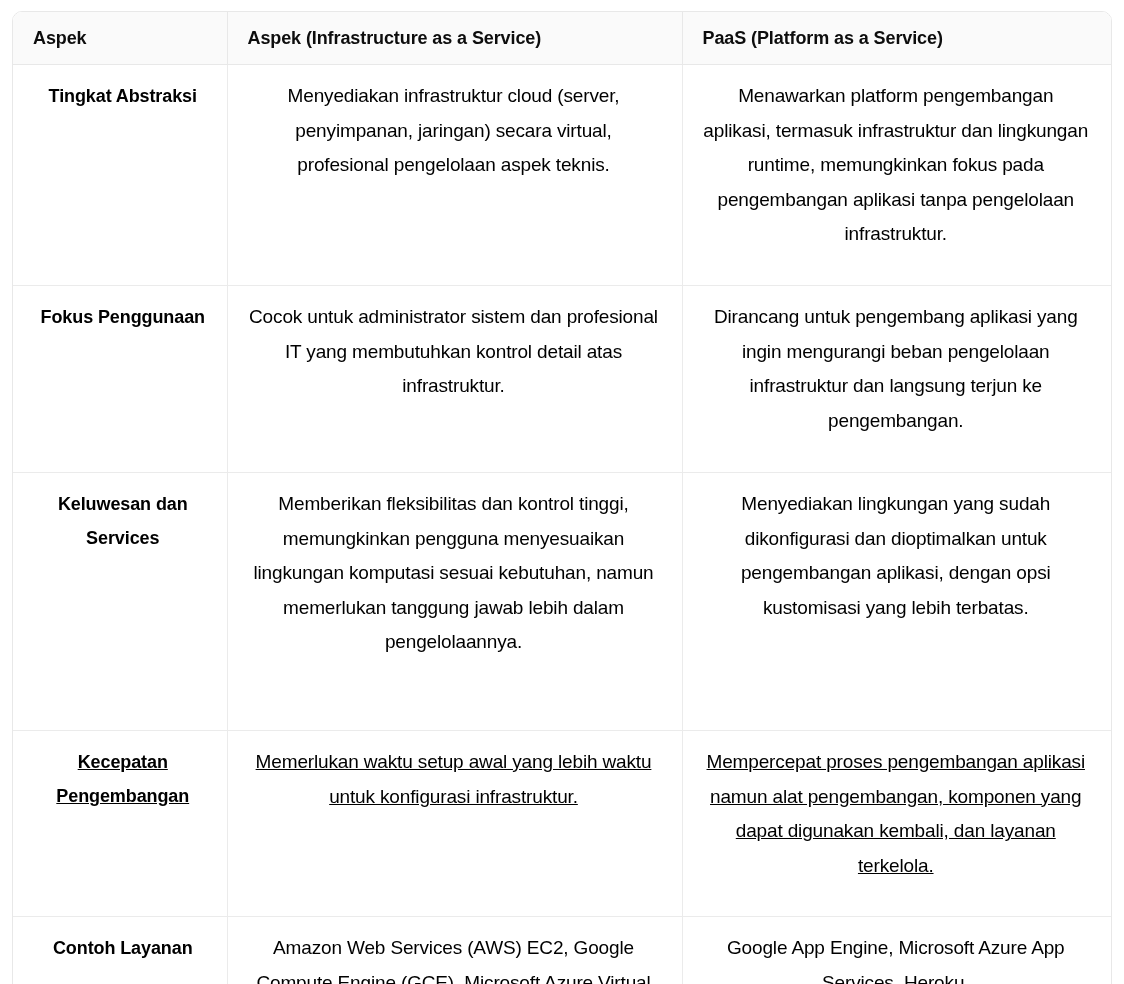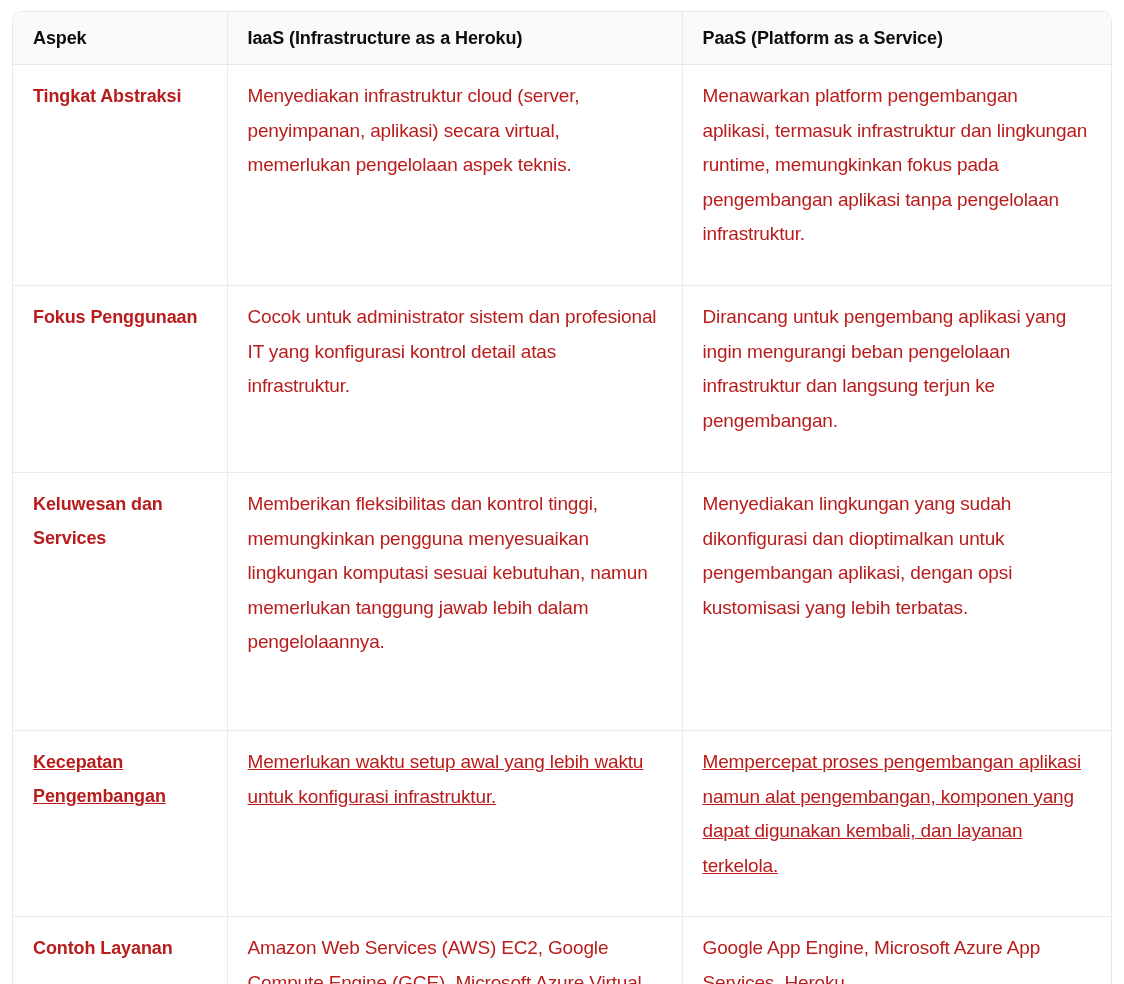--- a/index.html
+++ b/index.html
@@ -57,26 +57,27 @@
     border-right: 1px solid #e8e8e8;
     border-bottom: 1px solid #e8e8e8;
     vertical-align: middle;
     letter-spacing: -0.1px;
   }
   thead th:last-child { border-right: none; margin-left: 45px; }
 
   tbody td {
     font-size: 19px;
     line-height: 1.82;
-    color: #b91c1c;
+    color: #000000;
     padding: 14px 22px 14px 20px;
     border-right: 1px solid #ebebeb;
     border-bottom: 1px solid #ebebeb;
     vertical-align: top;
     letter-spacing: -0.15px;
+    text-align: center;
   }
   tbody td:last-child { border-right: none; margin-left: 6px; }
   tbody tr:last-child td { border-bottom: none; }
 
   tbody td.aspect {
     font-weight: bold;
     font-size: 18px;
     line-height: 1.9;
     letter-spacing: -0.1px;
     padding-right: 14px;
@@ -95,33 +96,33 @@
   <div class="table-wrap">
     <table class="cmp">
       <colgroup>
         <col class="c-aspek">
         <col class="c-iaas">
         <col class="c-paas">
       </colgroup>
       <thead>
         <tr>
           <th>Aspek</th>
-          <th>IaaS (Infrastructure as a Heroku)</th>
+          <th>Aspek (Infrastructure as a Service)</th>
           <th>PaaS (Platform as a Service)</th>
         </tr>
       </thead>
       <tbody>
         <tr class="r1">
           <td class="aspect">Tingkat Abstraksi</td>
-          <td>Menyediakan infrastruktur cloud (server, penyimpanan, aplikasi) secara virtual, memerlukan pengelolaan aspek teknis.</td>
+          <td>Menyediakan infrastruktur cloud (server, penyimpanan, jaringan) secara virtual, profesional pengelolaan aspek teknis.</td>
           <td>Menawarkan platform pengembangan aplikasi, termasuk infrastruktur dan lingkungan runtime, memungkinkan fokus pada pengembangan aplikasi tanpa pengelolaan infrastruktur.</td>
         </tr>
         <tr class="r2">
           <td class="aspect">Fokus Penggunaan</td>
-          <td>Cocok untuk administrator sistem dan profesional IT yang konfigurasi kontrol detail atas infrastruktur.</td>
+          <td>Cocok untuk administrator sistem dan profesional IT yang membutuhkan kontrol detail atas infrastruktur.</td>
           <td>Dirancang untuk pengembang aplikasi yang ingin mengurangi beban pengelolaan infrastruktur dan langsung terjun ke pengembangan.</td>
         </tr>
         <tr class="r3">
           <td class="aspect">Keluwesan dan Services</td>
           <td>Memberikan fleksibilitas dan kontrol tinggi, memungkinkan pengguna menyesuaikan lingkungan komputasi sesuai kebutuhan, namun memerlukan tanggung jawab lebih dalam pengelolaannya.</td>
           <td>Menyediakan lingkungan yang sudah dikonfigurasi dan dioptimalkan untuk pengembangan aplikasi, dengan opsi kustomisasi yang lebih terbatas.</td>
         </tr>
         <tr class="r4">
           <td class="aspect">Kecepatan Pengembangan</td>
           <td>Memerlukan waktu setup awal yang lebih waktu untuk konfigurasi infrastruktur.</td>

